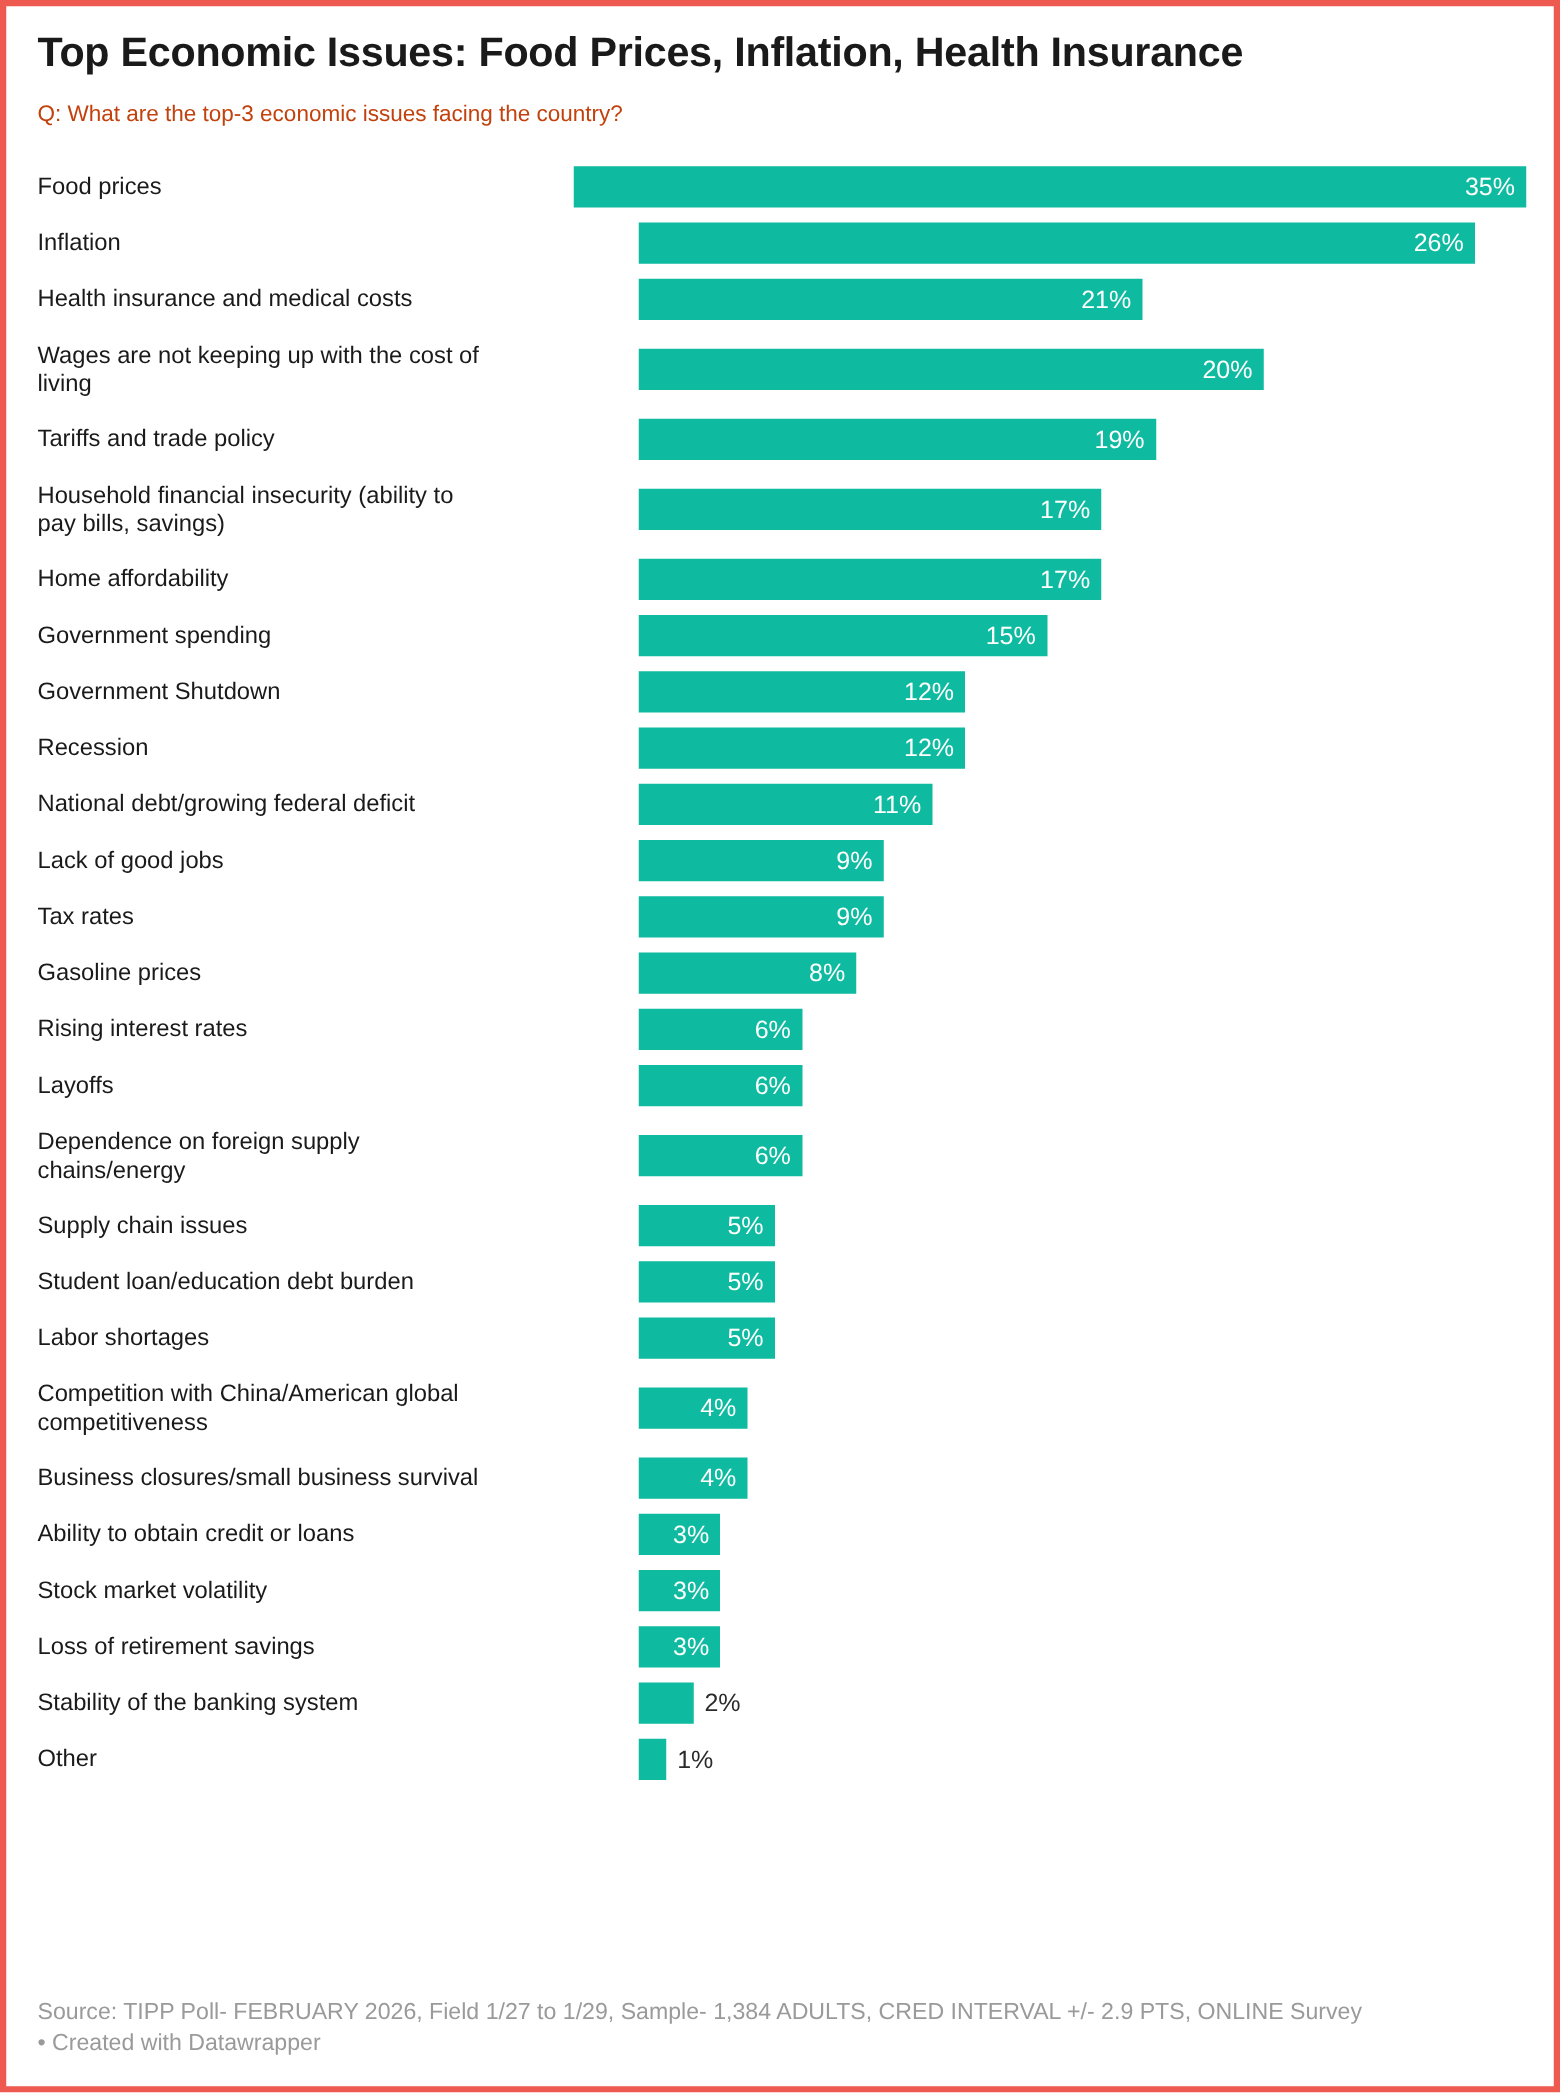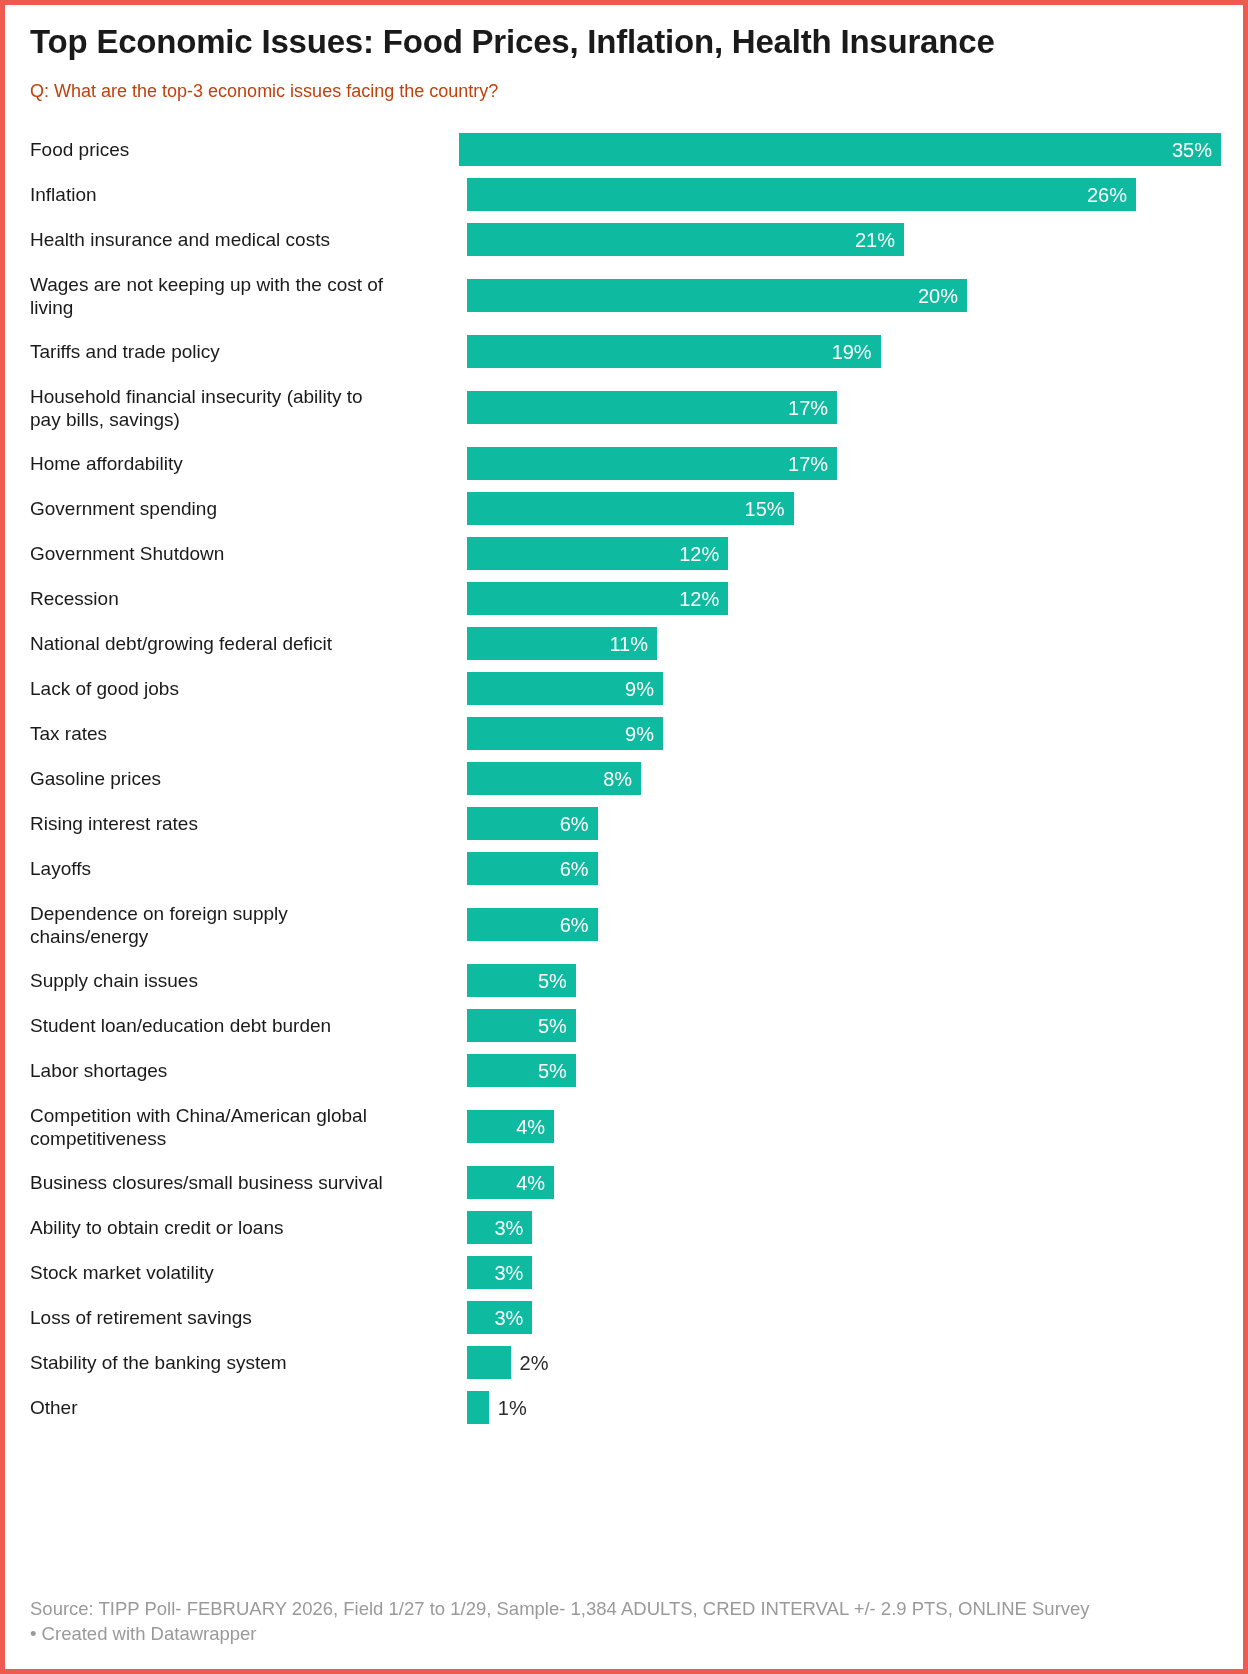--- a/index.html
+++ b/index.html
@@ -54,20 +54,21 @@
   #plot {
     margin-top: 24px;
     position: relative;
     flex: 0 0 auto;
   }
   .row {
     position: relative;
     height: 45px;
     display: flex;
     align-items: stretch;
+    gap: 44px;
   }
   .row.tall { height: 67px; }
 
   .row-label {
     box-sizing: border-box;
     width: 441px;
     padding: 0 14px 0 4px;
     font-size: 19px;
     line-height: 1.22;
     color: #1a1a1a;
@@ -140,21 +141,21 @@
           <div class="row-label">Inflation</div>
           <div class="bar-area">
             <div class="bar" style="width: 669px;">
               <span class="bar-value">26%</span>
             </div>
           </div>
         </div>
         <div class="row">
           <div class="row-label">Health insurance and medical costs</div>
           <div class="bar-area">
-            <div class="bar" style="width: 437px; padding-left: 24px;">
+            <div class="bar" style="width: 403px; padding-left: 24px;">
               <span class="bar-value">21%</span>
             </div>
           </div>
         </div>
         <div class="row tall">
           <div class="row-label">Wages are not keeping up with the cost of
 living</div>
           <div class="bar-area">
             <div class="bar" style="width: 500px;">
               <span class="bar-value">20%</span>
@@ -206,21 +207,21 @@
           <div class="row-label">Recession</div>
           <div class="bar-area">
             <div class="bar" style="width: 261.257px;">
               <span class="bar-value">12%</span>
             </div>
           </div>
         </div>
         <div class="row">
           <div class="row-label">National debt/growing federal deficit</div>
           <div class="bar-area">
-            <div class="bar" style="width: 190px;">
+            <div class="bar" style="width: 235px;">
               <span class="bar-value">11%</span>
             </div>
           </div>
         </div>
         <div class="row">
           <div class="row-label">Lack of good jobs</div>
           <div class="bar-area">
             <div class="bar" style="width: 195.943px;">
               <span class="bar-value">9%</span>
             </div>

